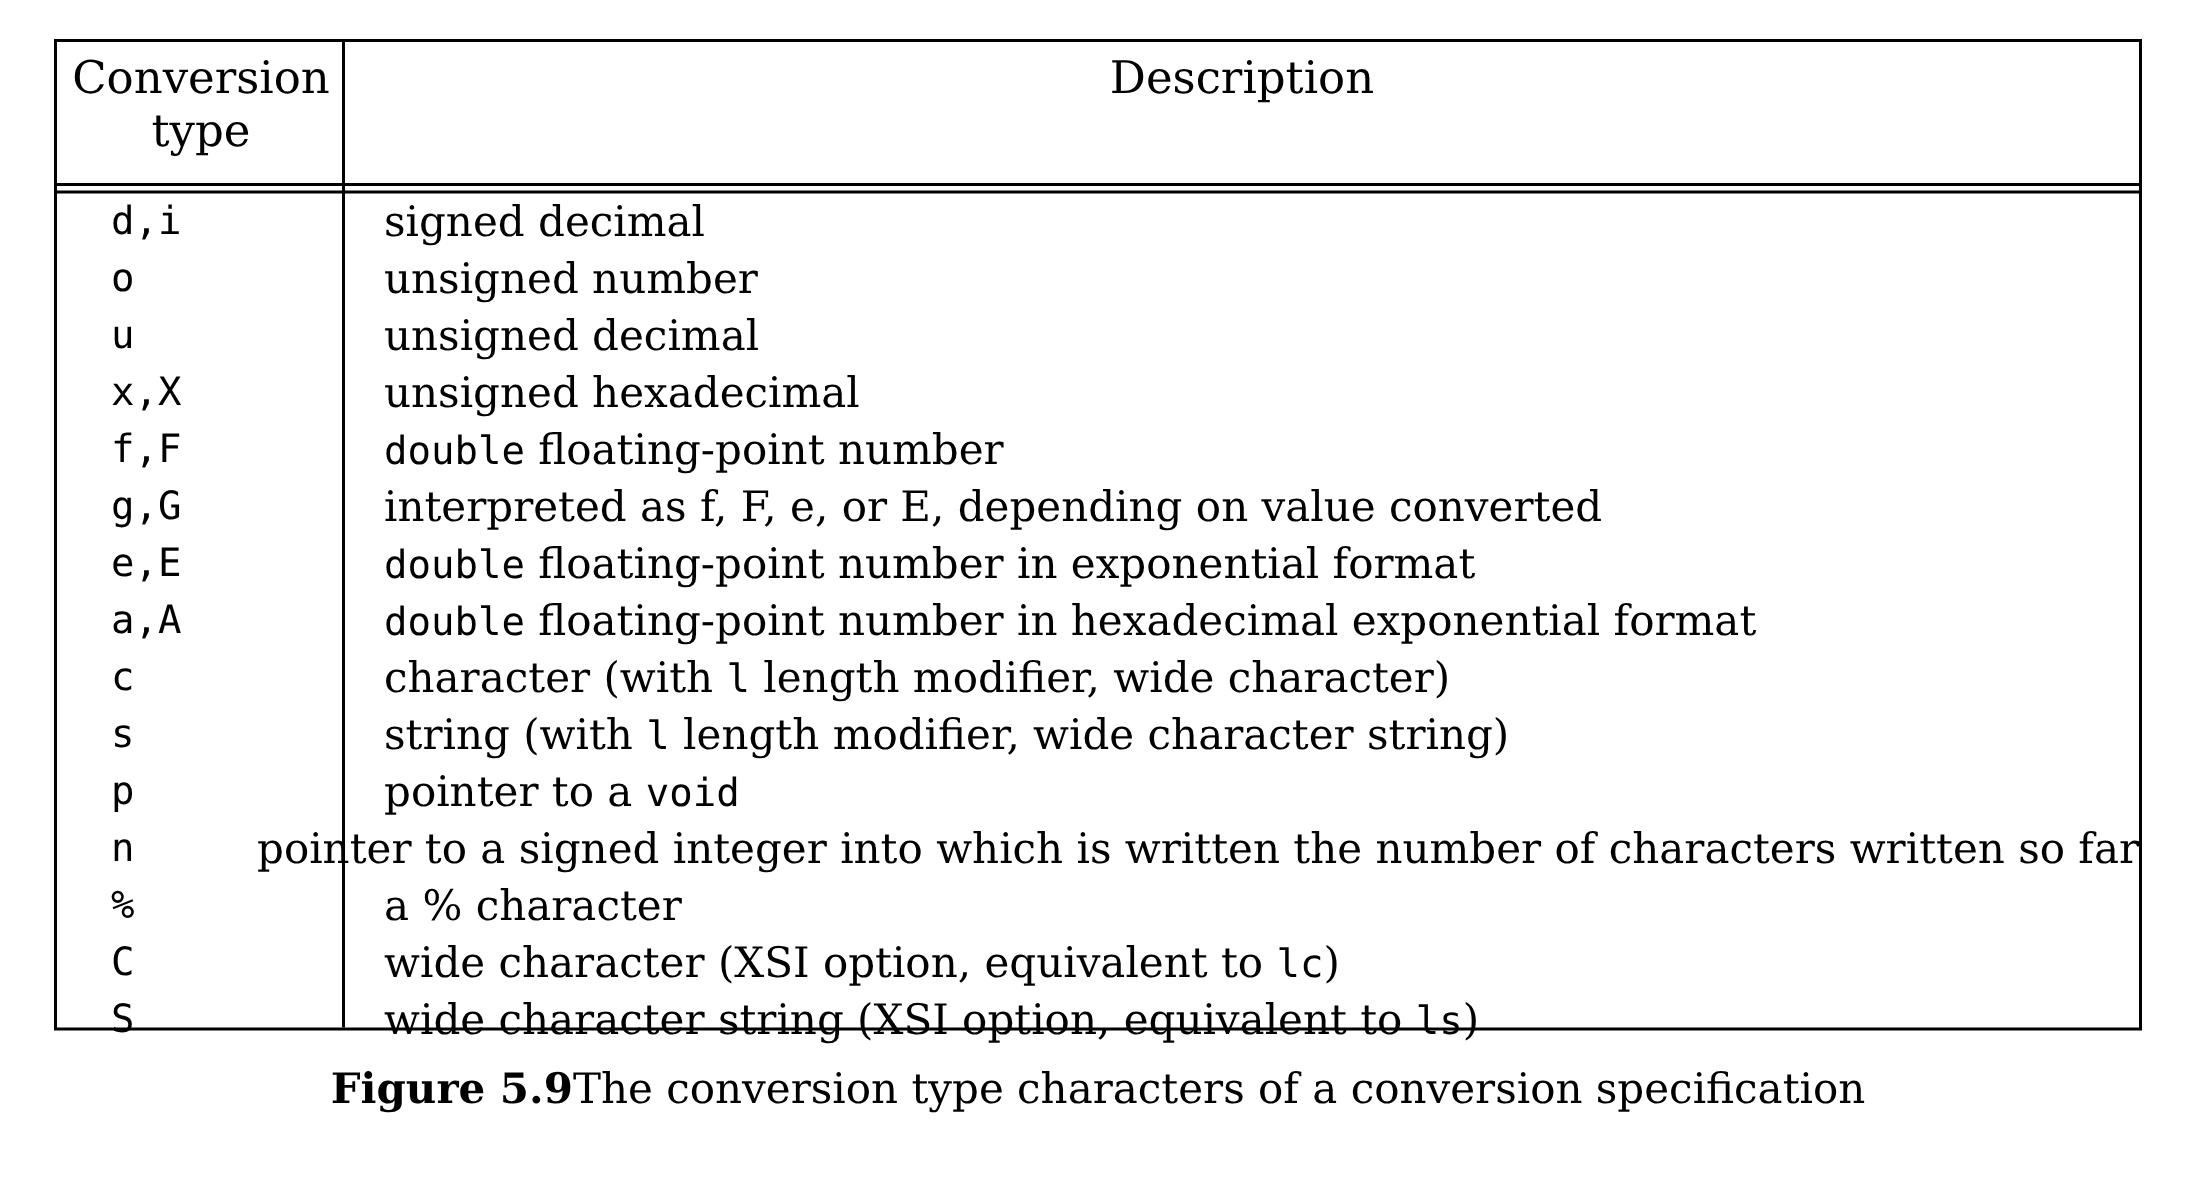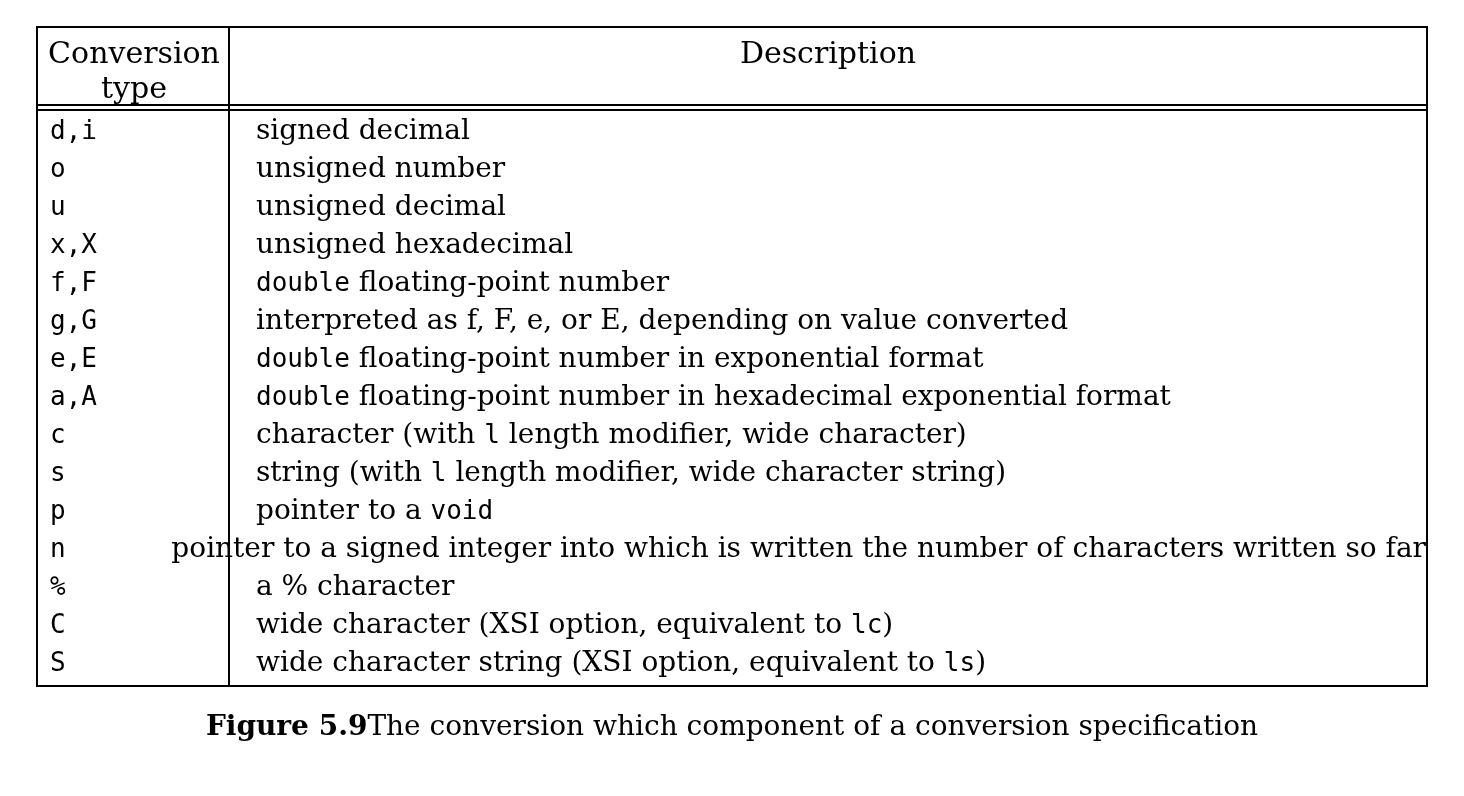--- a/index.html
+++ b/index.html
@@ -20,21 +20,21 @@
     border: 2px solid #000000;
     background: #ffffff;
   }
   .col-divider {
     position: absolute;
     left: 190px; top: 0; bottom: 0;
     width: 2px;
     background: #000000;
   }
   .thead {
-    height: 78px;
+    height: 96px;
     border-bottom: 2px solid #000000;
     display: flex;
   }
   .th-type {
     width: 192px;
     text-align: center;
     font-size: 30px;
     line-height: 35px;
     padding-top: 7px;
   }
@@ -50,21 +50,21 @@
     border-bottom: 2px solid #000000;
   }
   .tbody { }
   .trow {
     height: 38px;
     display: flex;
     white-space: nowrap;
   }
   .cell-type {
     width: 192px;
-    padding-left: 12px;
+    padding-left: 36px;
     font-family: "DejaVu Sans Mono", monospace;
     font-size: 26px;
     line-height: 38px;
   }
   .cell-desc {
     flex: 1;
     padding-left: 26px;
     font-size: 28px;
     line-height: 38px;
   }
@@ -169,14 +169,14 @@
 
   <div class="trow">
     <div class="cell-type">S</div>
     <div class="cell-desc"><span class="serif">wide character string (XSI option, equivalent to </span><span class="mono">ls</span><span class="serif">)</span></div>
   </div>
 </div>
   <div class="col-divider"></div>
 </div>
 
 <div class="caption">
-  <span class="caption-label">Figure 5.9</span><span>The conversion which component of a conversion specification</span>
+  <span class="caption-label">Figure 5.9</span><span>The conversion type characters of a conversion specification</span>
 </div>
 
 </body></html>

